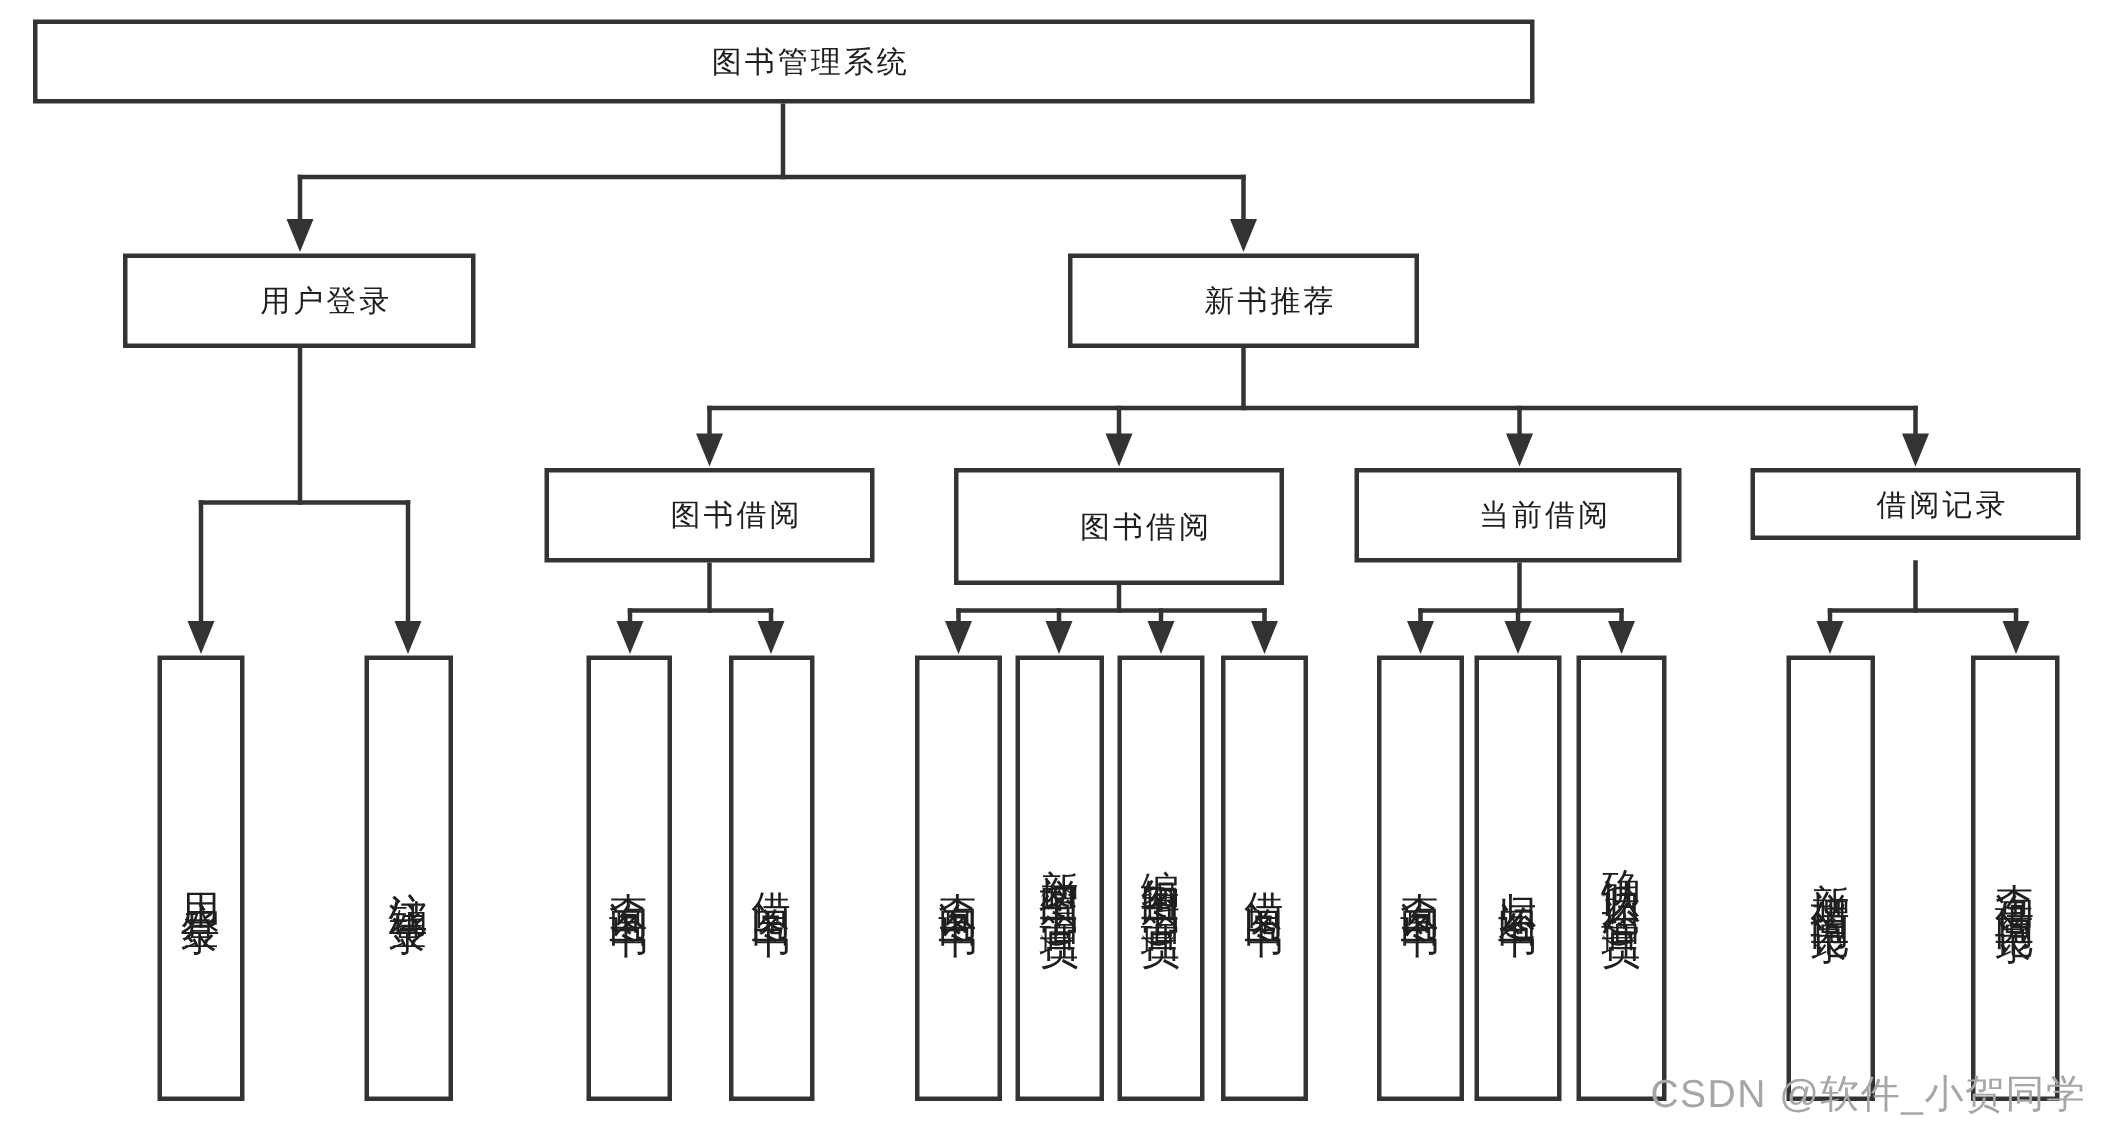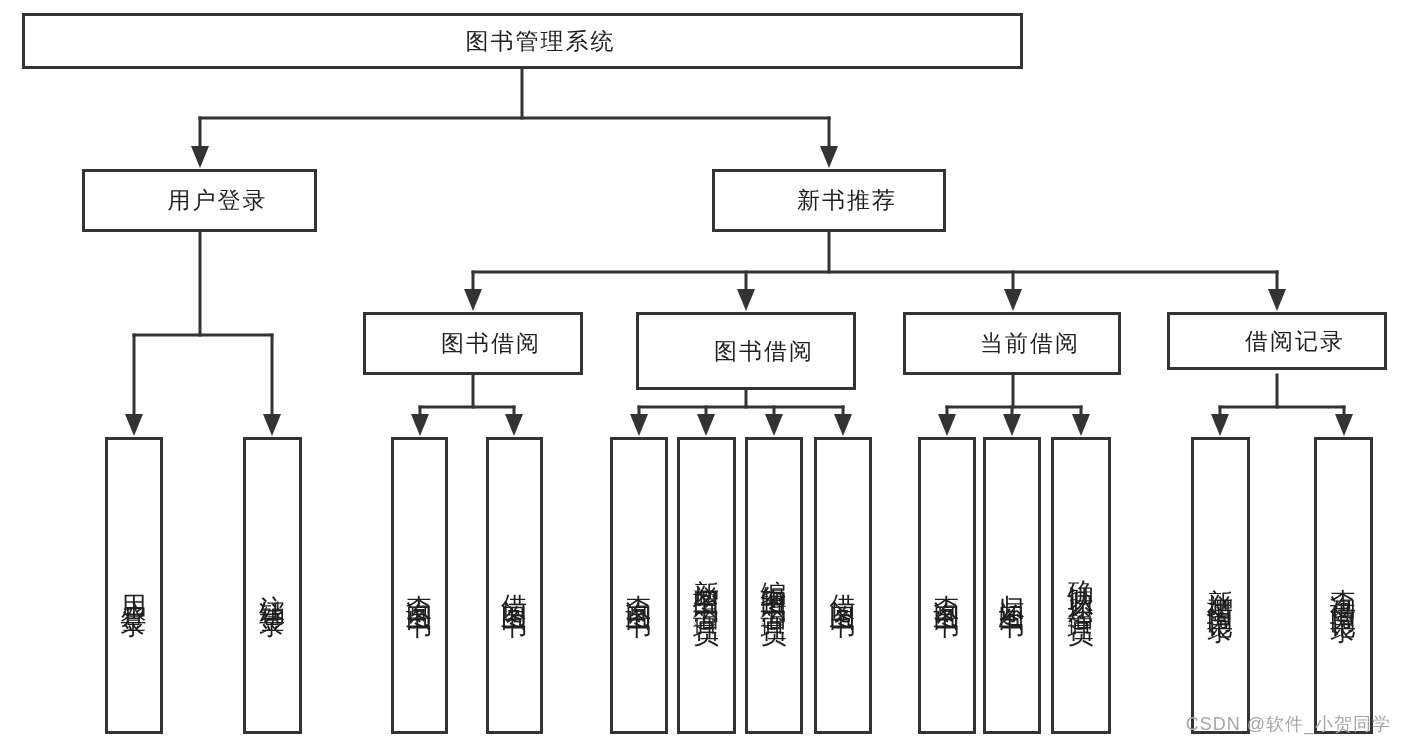--- a/index.html
+++ b/index.html
@@ -20,33 +20,33 @@
   .node{
     position:absolute;
     box-sizing:border-box;
     background:var(--box-bg);
     border:3px solid var(--line);
     color:var(--text);
     display:flex;align-items:center;justify-content:center;
     z-index:2;
     text-align:center;
   }
-  .hbox{font-size:23px;letter-spacing:2px;white-space:nowrap;padding-left:36px;}
+  .hbox{font-size:20px;letter-spacing:2px;white-space:nowrap;padding-left:36px;}
   .vbox{
     writing-mode:vertical-rl;
     font-size:26px;
     letter-spacing:6px;
     line-height:1;
   }
   .watermark{
     position:absolute;
     right:14px;
     top:712px;
     z-index:3;
-    font-size:18px;
+    font-size:26px;
     color:var(--watermark);
     letter-spacing:1px;
     white-space:nowrap;
   }
 </style>
 </head>
 <body>
 
 <div class="stage">
 
@@ -106,21 +106,21 @@
     </svg>
 
   <div class="node hbox" style="left:22px;top:13px;width:1001px;height:56px;">图书管理系统</div>
 
   <div class="node hbox" style="left:82px;top:169px;width:235px;height:63px;">用户登录</div>
   <div class="node hbox" style="left:712px;top:169px;width:234px;height:63px;">新书推荐</div>
 
   <div class="node hbox" style="left:363px;top:312px;width:220px;height:63px;">图书借阅</div>
   <div class="node hbox" style="left:636px;top:312px;width:220px;height:78px;">图书借阅</div>
   <div class="node hbox" style="left:903px;top:312px;width:218px;height:63px;">当前借阅</div>
-  <div class="node hbox" style="left:1167px;top:312px;width:220px;height:58px;text-align:center;">借阅记录</div>
+  <div class="node hbox" style="left:1167px;top:312px;width:220px;height:48px;text-align:center;">借阅记录</div>
 
   <div class="node vbox" style="left:105px;top:437px;width:58px;height:297px;">用户登录</div>
   <div class="node vbox" style="left:243px;top:437px;width:59px;height:297px;">注销登录</div>
 
   <div class="node vbox" style="left:391px;top:437px;width:57px;height:297px;">查询图书</div>
   <div class="node vbox" style="left:486px;top:437px;width:57px;height:297px;">借阅图书</div>
 
   <div class="node vbox" style="left:610px;top:437px;width:58px;height:297px;">查询图书</div>
   <div class="node vbox" style="left:677px;top:437px;width:59px;height:297px;">新增图书（管理员）</div>
   <div class="node vbox" style="left:745px;top:437px;width:58px;height:297px;">编辑图书（管理员）</div>

